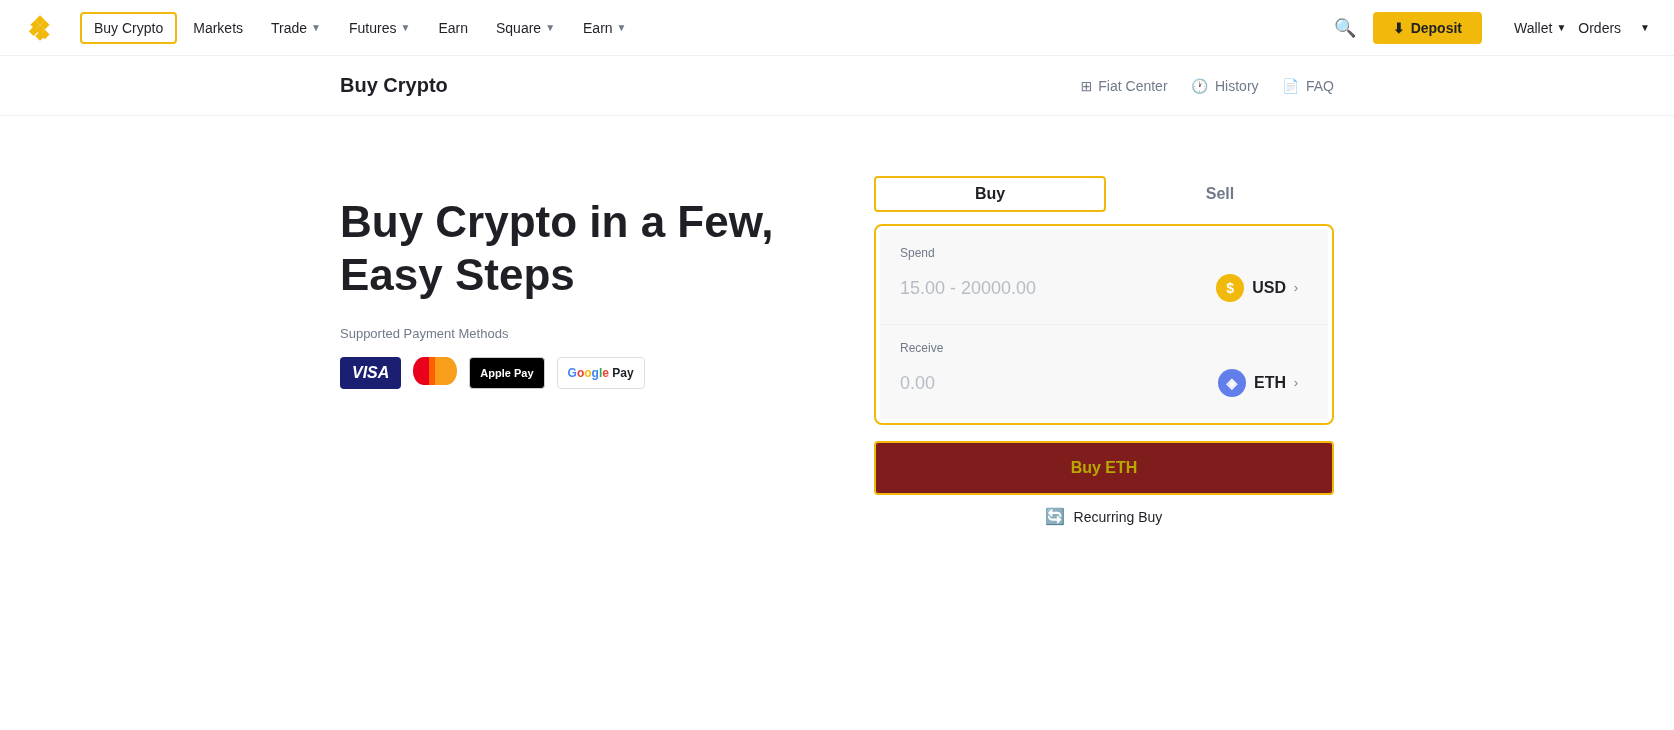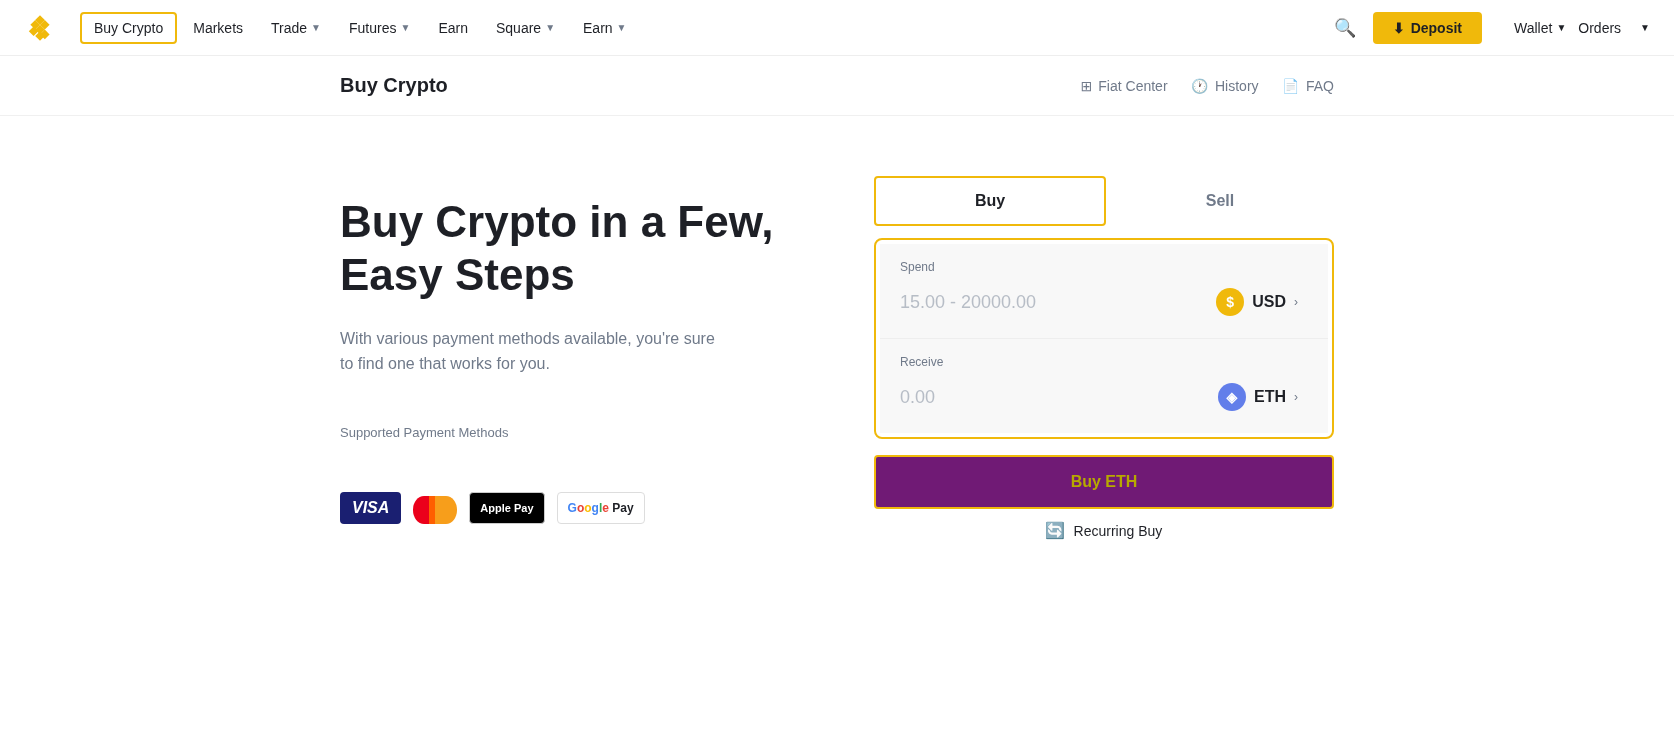--- a/index.html
+++ b/index.html
@@ -64,45 +64,45 @@
       font-size: 44px; font-weight: 700; color: #1e2026;
       line-height: 1.2; margin-bottom: 24px;
     }
     .hero-subtitle {
       font-size: 16px; color: #707a8a; line-height: 1.6;
       max-width: 380px; margin-bottom: 48px;
     }
     .payment-methods-label {
       font-size: 13px; color: #707a8a; margin-bottom: 16px;
     }
-    .payment-icons { display: flex; align-items: flex-end; gap: 12px; }
+    .payment-icons { display: flex; align-items: flex-start; gap: 12px; }
     .payment-icon {
       height: 32px; border-radius: 4px; display: flex; align-items: center;
       justify-content: center; font-weight: 700; font-size: 13px;
     }
     .visa-icon {
       background: #1a1f71; color: #fff; padding: 4px 12px;
       font-style: italic; font-size: 16px; font-weight: 900; border-radius: 4px;
     }
     .apple-pay-icon {
       background: #000; color: #fff; padding: 4px 10px;
-      font-size: 11px; border-radius: 4px; border: 1px solid #ccc; margin-top: 36px;
+      font-size: 11px; border-radius: 4px; border: 1px solid #ccc;
     }
     .gpay-icon {
       background: #fff; border: 1px solid #ddd; padding: 4px 10px;
       font-size: 12px; font-weight: 600; border-radius: 4px;
     }
 
     
     .right-side { width: 460px; }
     .buy-sell-tabs {
       display: flex; margin-bottom: 12px;
     }
     .tab-btn {
-      flex: 1; padding: 14px; font-size: 16px; font-weight: 600;
+      flex: 1; padding: 7px; font-size: 16px; font-weight: 600;
       text-align: center; cursor: pointer; border: none; background: #fff;
       color: #1e2026;
     }
     .tab-btn.active {
       border: 2px solid #f0b90b; border-radius: 4px;
     }
     .tab-btn.inactive { color: #707a8a; }
 
     .widget-box {
       border: 2px solid #f0b90b; border-radius: 8px; padding: 4px;
@@ -122,21 +122,21 @@
       display: flex; align-items: center; justify-content: center;
       font-size: 14px; font-weight: 700;
     }
     .usd-icon { background: #f0b90b; color: #fff; }
     .eth-icon { background: #627eea; color: #fff; }
     .currency-name { font-size: 16px; font-weight: 600; color: #1e2026; }
     .currency-arrow { font-size: 12px; color: #707a8a; }
 
     .buy-eth-btn {
       width: 100%; padding: 16px; font-size: 16px; font-weight: 600;
-      background: #701a75; color: #b7a900; border: 2px solid #f0b90b;
+      background: #7f1d1d; color: #b7a900; border: 2px solid #f0b90b;
       border-radius: 4px; cursor: pointer; margin-bottom: 12px;
     }
 
     .recurring-buy {
       display: flex; align-items: center; justify-content: center;
       gap: 8px; font-size: 14px; color: #1e2026; cursor: pointer;
     }
     .recurring-icon { font-size: 16px; }
 
     
@@ -233,21 +233,20 @@
       <span>📄</span>
       <span>FAQ</span>
     </div>
   </div>
 </div>
 
 <div class="main-content">
 
   <div class="left-side">
     <h2 class="hero-title">Buy Crypto in a Few, Easy Steps</h2>
-    <p class="hero-subtitle">With various payment methods available, you're sure to find one that works for you.</p>
 
     <div class="payment-methods-label">Supported Payment Methods</div>
     <div class="payment-icons">
       <div class="payment-icon visa-icon">VISA</div>
       <div class="mc-wrapper">
         <div class="mc-circle1"></div>
         <div class="mc-overlap"></div>
         <div class="mc-circle2"></div>
       </div>
       <div class="payment-icon apple-pay-icon"> Apple Pay</div>

